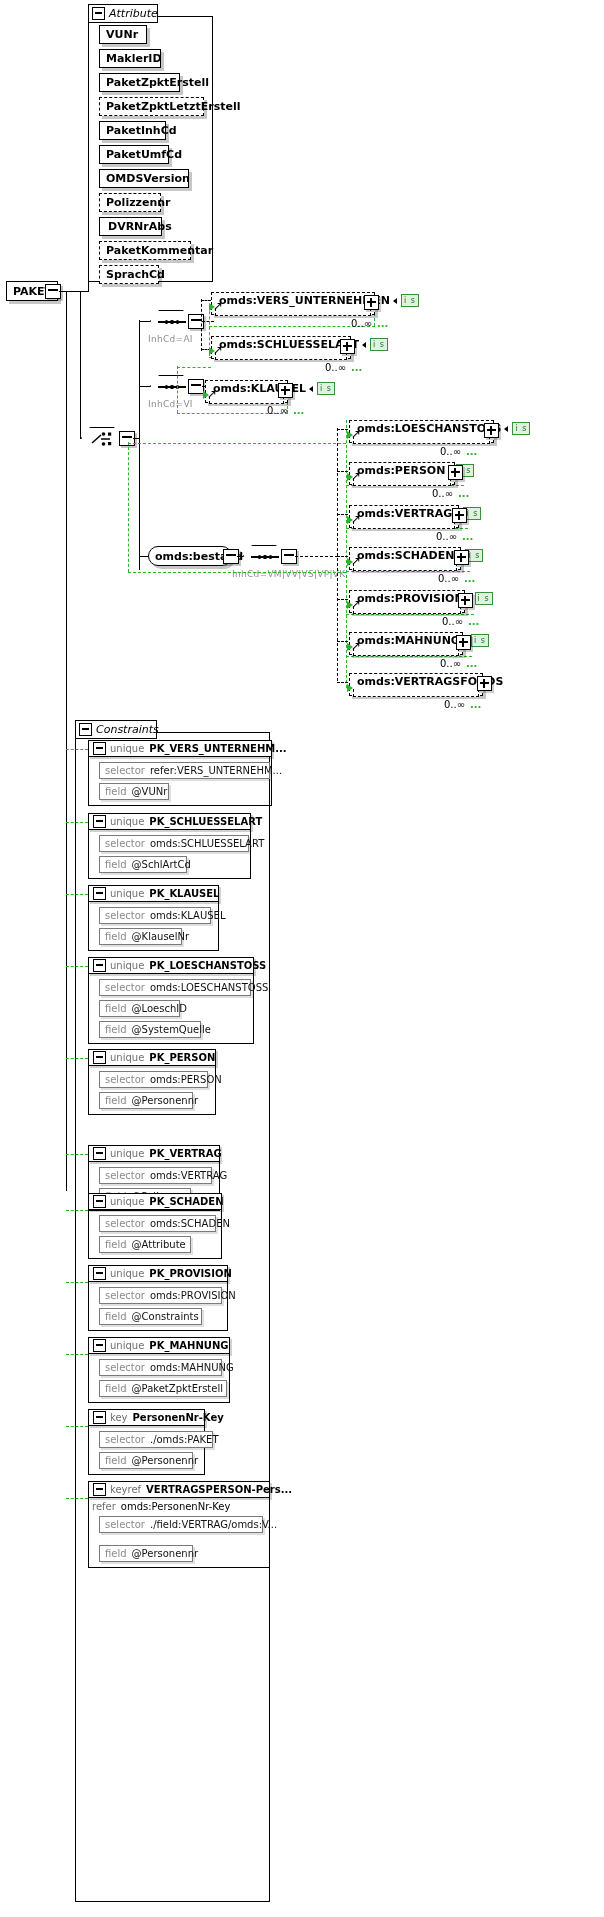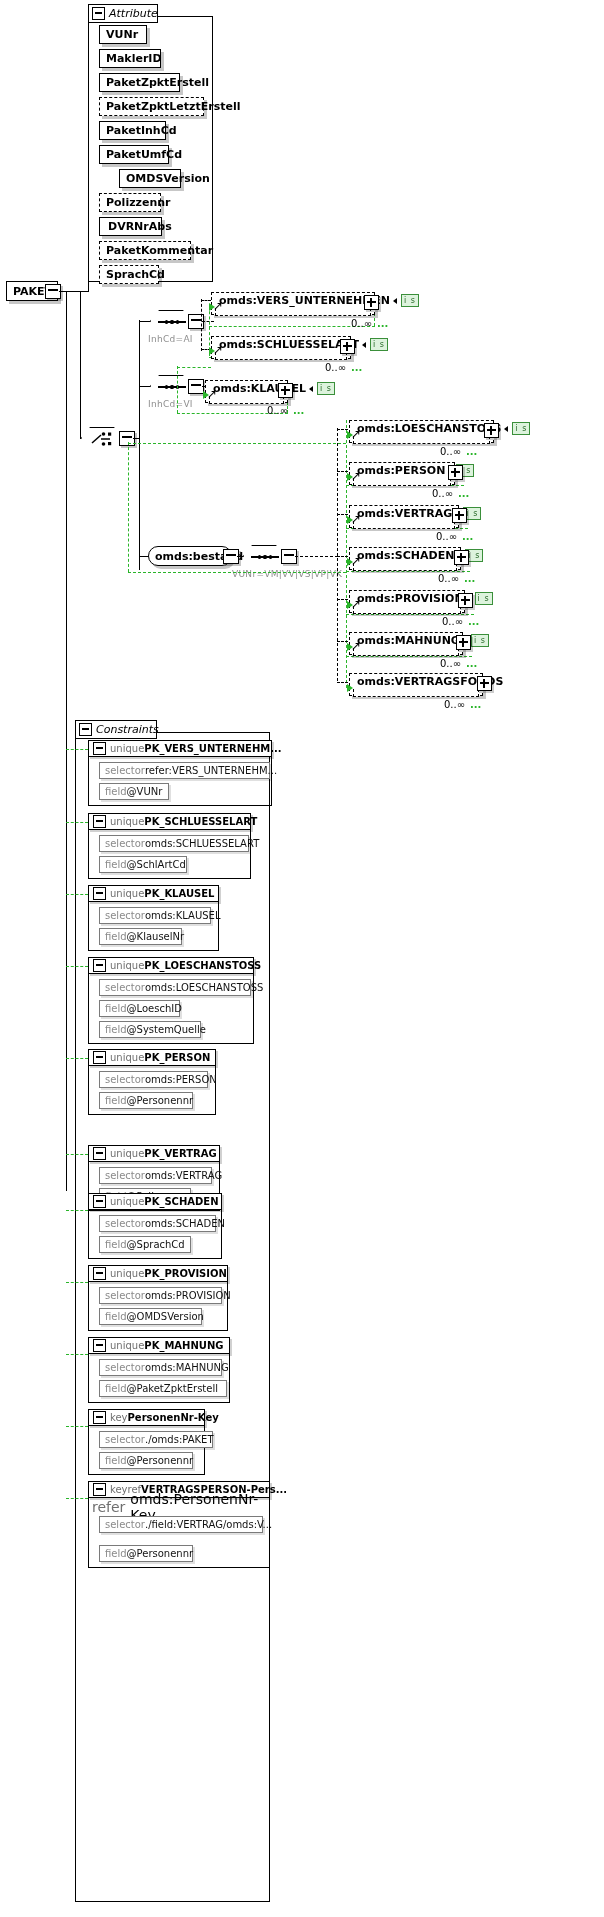--- a/index.html
+++ b/index.html
@@ -115,21 +115,21 @@
     border-top:4px solid transparent;border-bottom:4px solid transparent;border-left:6px solid #2ab52a;
   }
   .blackarrow{position:absolute;font-size:12px;line-height:1;color:#000;}
 
   
   .cbox{
     position:absolute;box-sizing:border-box;border:1.2px solid #000;background:#fff;
     font-size:10px;color:#000;display:flex;align-items:center;white-space:nowrap;
     box-shadow:2px 2px 0 rgba(0,0,0,.18);
   }
-  .cbox .k{color:#6f6f6f;font-weight:normal;}
+  .cbox .k{color:#6f6f6f;font-weight:normal;margin-right:5px;}
   .cbox .v{color:#000;font-weight:bold;}
   .cbox.sub{border:1.1px solid #7a7a7a;box-shadow:2px 2px 0 rgba(0,0,0,.12);}
   .cbox.sub .k{color:#8a8a8a;}
   .cbox.sub .v{font-weight:normal;color:#111;}
   .ctitle .v{font-weight:bold;}
   .cframe{position:absolute;box-sizing:border-box;border:1.1px solid #000;}
 </style>
 </head>
 <body>
 
@@ -153,21 +153,21 @@
   </div>
   <div class="nodebox opt" style="left:99px;top:97px;width:105px;height:19px;">
     <span>PaketZpktLetztErstell</span>
   </div>
   <div class="nodebox" style="left:99px;top:121px;width:67px;height:19px;">
     <span>PaketInhCd</span>
   </div>
   <div class="nodebox" style="left:99px;top:145px;width:70px;height:19px;">
     <span>PaketUmfCd</span>
   </div>
-  <div class="nodebox" style="left:99px;top:169px;width:62px;height:19px;margin-left:20px;">
+  <div class="nodebox" style="left:99px;top:169px;width:90px;height:19px;">
     <span>OMDSVersion</span>
   </div>
   <div class="nodebox opt" style="left:99px;top:193px;width:62px;height:19px;">
     <span>Polizzennr</span>
   </div>
   <div class="nodebox" style="left:99px;top:217px;width:63px;height:19px;padding-left:8px;">
     <span>DVRNrAbs</span>
   </div>
   <div class="nodebox opt" style="left:99px;top:241px;width:92px;height:19px;align-items:center;">
     <span>PaketKommentar</span>
@@ -297,21 +297,21 @@
   <div class="ln lnh" style="left:237px;top:555.5px;width:7px;"></div>
   <div class="seqsym" style="left:243px;top:545px;">
     <div class="seqline"></div>
     <div class="seqdots">
         <i></i>
         <i></i>
         <i></i>
       </div>
   </div>
   <div class="minus-handle" style="left:281px;top:549px;"></div>
-  <div class="inhcd" style="left:232px;top:569px;">VUNr=VM|VV|VS|VP|VK</div>
+  <div class="inhcd" style="left:232px;top:569px;">InhCd=VM|VV|VS|VP|VK</div>
 
   <div class="dash-h" style="left:295px;top:555.5px;width:43px;"></div>
 
   <div class="dash-v" style="left:337px;top:428px;height:253px;"></div>
 
   <div class="gdash-v" style="left:346px;top:420px;height:268px;"></div>
   <div class="gdash-h" style="left:128px;top:442.5px;width:218px;"></div>
   <div class="gdash-v" style="left:128px;top:442px;height:130px;"></div>
   <div class="gdash-h" style="left:128px;top:571.5px;width:218px;"></div>
 
@@ -543,37 +543,37 @@
     <span class="minus"></span>
     <span class="k">unique</span>
     <span class="v">PK_SCHADEN</span>
   </div>
   <div class="cbox sub" style="left:99px;top:1215px;width:117px;height:17px;padding:0 5px;">
     <span class="k">selector</span>
     <span class="v">omds:SCHADEN</span>
   </div>
   <div class="cbox sub" style="left:99px;top:1236px;width:92px;height:17px;padding:0 5px;">
     <span class="k">field</span>
-    <span class="v">@SprachCd</span>
+    <span class="v">@Attribute</span>
   </div>
 
   <div class="gdash-h" style="left:66px;top:1281.5px;width:22px;"></div>
   <div class="cframe" style="left:88px;top:1265px;width:140px;height:66px;"></div>
   <div class="cbox ctitle" style="left:88px;top:1265px;width:140px;height:17px;padding:0 4px;">
     <span class="minus"></span>
     <span class="k">unique</span>
     <span class="v">PK_PROVISION</span>
   </div>
   <div class="cbox sub" style="left:99px;top:1287px;width:123px;height:17px;padding:0 5px;">
     <span class="k">selector</span>
     <span class="v">omds:PROVISION</span>
   </div>
   <div class="cbox sub" style="left:99px;top:1308px;width:103px;height:17px;padding:0 5px;">
     <span class="k">field</span>
-    <span class="v">@OMDSVersion</span>
+    <span class="v">@Constraints</span>
   </div>
 
   <div class="gdash-h" style="left:66px;top:1353.5px;width:22px;"></div>
   <div class="cframe" style="left:88px;top:1337px;width:142px;height:66px;"></div>
   <div class="cbox ctitle" style="left:88px;top:1337px;width:142px;height:17px;padding:0 4px;">
     <span class="minus"></span>
     <span class="k">unique</span>
     <span class="v">PK_MAHNUNG</span>
   </div>
   <div class="cbox sub" style="left:99px;top:1359px;width:123px;height:17px;padding:0 5px;">
@@ -601,21 +601,21 @@
     <span class="v">@Personennr</span>
   </div>
 
   <div class="gdash-h" style="left:66px;top:1497.5px;width:22px;"></div>
   <div class="cframe" style="left:88px;top:1481px;width:182px;height:87px;"></div>
   <div class="cbox ctitle" style="left:88px;top:1481px;width:182px;height:17px;padding:0 4px;">
     <span class="minus"></span>
     <span class="k">keyref</span>
     <span class="v">VERTRAGSPERSON-Pers...</span>
   </div>
-  <div class="abs" style="left:92px;top:1499px;width:176px;height:15px;display:flex;align-items:center;font-size:14px;">
+  <div class="abs" style="left:92px;top:1499px;width:176px;height:15px;display:flex;align-items:center;font-size:10px;">
     <span class="k" style="color:#6f6f6f;margin-right:5px;">refer</span>
     <span class="v" style="color:#000;">omds:PersonenNr-Key</span>
   </div>
   <div class="cbox sub" style="left:99px;top:1516px;width:164px;height:17px;padding:0 5px;">
     <span class="k">selector</span>
     <span class="v">./field:VERTRAG/omds:V...</span>
   </div>
   <div class="cbox sub" style="left:99px;top:1545px;width:94px;height:17px;padding:0 5px;">
     <span class="k">field</span>
     <span class="v">@Personennr</span>

